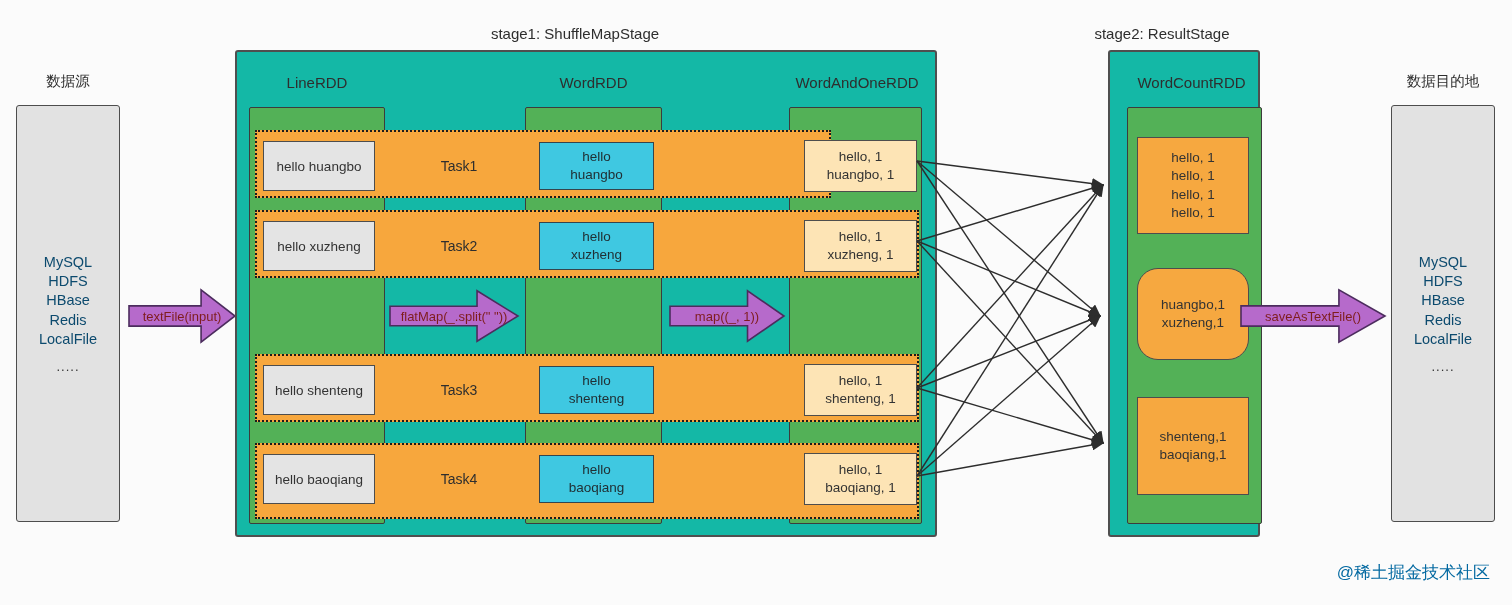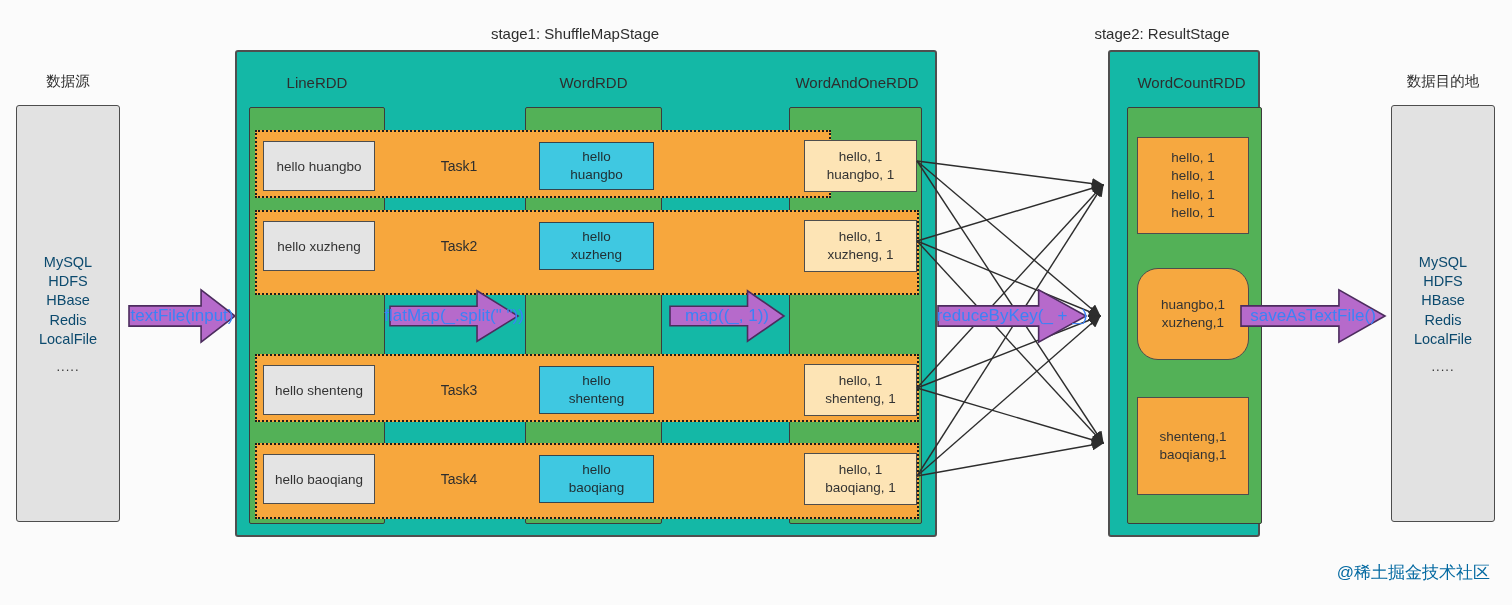--- a/index.html
+++ b/index.html
@@ -25,21 +25,21 @@
   .pair-box{position:absolute;background:#fde4b5;border:1.5px solid #4d4d4d;
             display:flex;align-items:center;justify-content:center;text-align:center;
             font-size:13.5px;line-height:1.35;color:#333;white-space:pre-line;}
   .res-box{position:absolute;background:#f6a840;border:1.5px solid #4d4d4d;
            display:flex;align-items:center;justify-content:center;text-align:center;
            font-size:13.5px;line-height:1.35;color:#333;white-space:pre-line;}
   .arrow{position:absolute;}
   .arrow svg{position:absolute;inset:0;width:100%;height:100%;overflow:visible;}
   .arrow polygon{fill:#b66acb;stroke:#4c2c5e;stroke-width:1.6;vector-effect:non-scaling-stroke;}
   .arrow-label{position:absolute;inset:0;display:flex;align-items:center;justify-content:center;
-               font-size:17px;color:#3b82f6;white-space:nowrap;}
+               font-size:13px;color:#7f1d1d;white-space:nowrap;}
   .shuffle-svg line{stroke:#2d2d2d;stroke-width:1.4;}
   .note-band{position:absolute;left:17px;top:550px;width:1480px;height:39px;background:#fbfa9f;
              clip-path:polygon(0 0, 1462px 0, 100% 22px, 100% 100%, 0 100%);
              display:flex;align-items:center;justify-content:center;}
   .note-text{font-size:15px;color:#3a3a3a;white-space:nowrap;}
   .fold{position:absolute;left:1462px;top:0;width:18px;height:22px;}
   .watermark{position:absolute;right:22px;top:561px;font-size:17px;color:#0369a1;white-space:nowrap;}
 </style>
 </head>
 <body>
@@ -75,21 +75,21 @@
     <div class="green-col" style="left:552px;top:55px;width:133px;height:417px;"></div>
 
     <div class="task-row" style="left:18px;top:78px;width:576px;height:68px;">
       <div class="in-box" style="left:6px;top:9px;width:112px;height:50px;">hello huangbo</div>
       <div class="task-lb" style="left:157px;top:0;width:90px;height:68px;">Task1</div>
       <div class="word-box" style="left:282px;top:10px;width:115px;height:48px;">hello
 huangbo</div>
       <div class="pair-box" style="left:547px;top:8px;width:113px;height:52px;">hello, 1
 huangbo, 1</div>
     </div>
-    <div class="task-row" style="left:18px;top:158px;width:664px;height:85px;">
+    <div class="task-row" style="left:18px;top:158px;width:664px;height:68px;">
       <div class="in-box" style="left:6px;top:9px;width:112px;height:50px;">hello xuzheng</div>
       <div class="task-lb" style="left:157px;top:0;width:90px;height:68px;">Task2</div>
       <div class="word-box" style="left:282px;top:10px;width:115px;height:48px;">hello
 xuzheng</div>
       <div class="pair-box" style="left:547px;top:8px;width:113px;height:52px;">hello, 1
 xuzheng, 1</div>
     </div>
     <div class="task-row" style="left:18px;top:302px;width:664px;height:68px;">
       <div class="in-box" style="left:6px;top:9px;width:112px;height:50px;">hello shenteng</div>
       <div class="task-lb" style="left:157px;top:0;width:90px;height:68px;">Task3</div>
@@ -135,26 +135,20 @@
     <line x1="17" y1="141" x2="200" y2="216" marker-end="url(#ah)"></line>
     <line x1="17" y1="141" x2="203" y2="343" marker-end="url(#ah)"></line>
     <line x1="17" y1="288" x2="203" y2="85" marker-end="url(#ah)"></line>
     <line x1="17" y1="288" x2="200" y2="216" marker-end="url(#ah)"></line>
     <line x1="17" y1="288" x2="203" y2="343" marker-end="url(#ah)"></line>
     <line x1="17" y1="376" x2="203" y2="85" marker-end="url(#ah)"></line>
     <line x1="17" y1="376" x2="200" y2="216" marker-end="url(#ah)"></line>
     <line x1="17" y1="376" x2="203" y2="343" marker-end="url(#ah)"></line>
   </svg>
 
-  <div class="arrow" style="left:938px;top:287px;width:148px;height:58px;z-index:5;">
-    <svg viewBox="0 0 100 40" preserveAspectRatio="none">
-      <polygon points="0,13 68,13 68,2 100,20 68,38 68,27 0,27"></polygon>
-      </svg>
-    <div class="arrow-label">reduceByKey(_ + _)</div>
-  </div>
 
   <div class="abs lbl" style="left:1062px;top:25px;width:200px;">stage2: ResultStage</div>
   <div class="abs stage-box" style="left:1080px;top:50px;width:152px;height:487px;margin-left:28px;">
     <div class="abs lbl" style="left:0;top:22px;width:163px;">WordCountRDD</div>
     <div class="green-col" style="left:17px;top:55px;width:135px;height:417px;"></div>
     <div class="res-box" style="left:27px;top:85px;width:112px;height:97px;">hello, 1
 hello, 1
 hello, 1
 hello, 1</div>
     <div class="res-box" style="left:27px;top:216px;width:112px;height:92px;border-radius:21px;">huangbo,1

